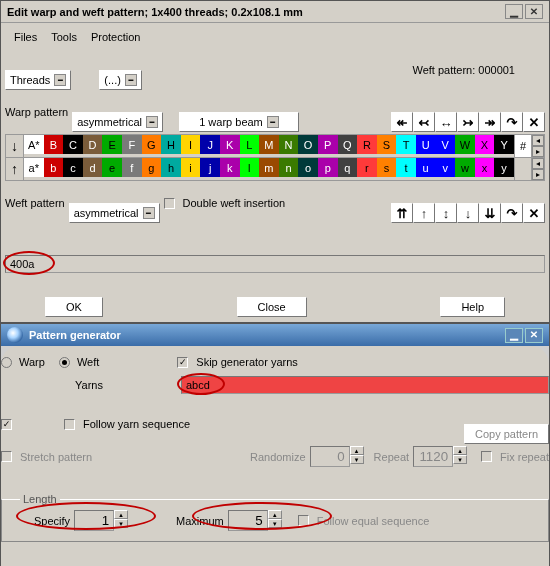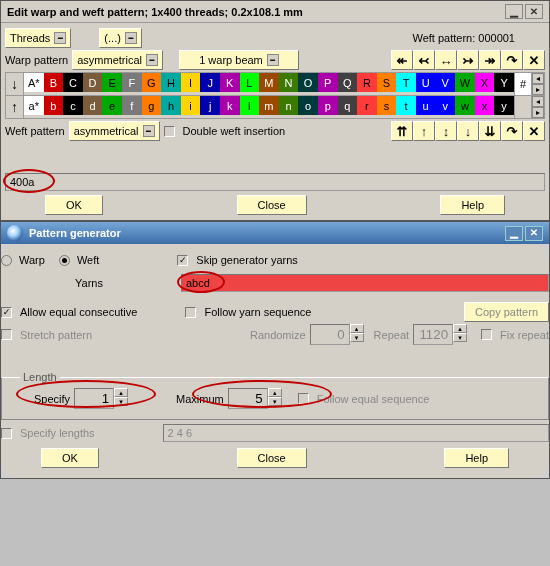--- a/index.html
+++ b/index.html
@@ -3,21 +3,21 @@
 <meta charset="utf-8">
 <style>
   * { box-sizing: border-box; margin: 0; padding: 0; font-family: Arial, Helvetica, sans-serif; }
   body { background: #c0c0c0; font-size: 11px; color: #000; width: 550px; }
   .window { border: 1px solid #555; background: #d0d0d0; }
   .titlebar { background: linear-gradient(#78a8d8, #3a6ca8); color: #fff; font-weight: bold; padding: 3px 6px; display: flex; align-items: center; height: 22px; }
   .titlebar-light { background: #d4d0c8; color: #000; font-weight: bold; padding: 3px 6px; display: flex; align-items: center; height: 22px; border-bottom: 1px solid #999; }
   .tb-icon { width: 16px; height: 16px; margin-right: 6px; background: radial-gradient(circle at 6px 6px,#fff,#a8d4ff 35%, #3a6ca8 70%); border-radius: 50%; }
   .titlebar .spacer, .titlebar-light .spacer { flex: 1; }
   .winbtn { width: 18px; height: 15px; margin-left: 2px; background: #d4d0c8; border: 1px solid #888; display: flex; align-items: center; justify-content: center; font-size: 10px; line-height: 10px; color:#333; }
-  .bevel { border: 1px solid #fff; border-right-color: #777; border-bottom-color: #777; background: #fef9c3; }
+  .bevel { border: 1px solid #fff; border-right-color: #777; border-bottom-color: #777; background: #ffffff; margin-top: 20px; }
   .bevel-in { border: 1px solid #777; border-right-color: #fff; border-bottom-color: #fff; background: #d4d0c8; }
   .body { padding: 3px 4px; background: #d4d0c8; }
   .menubar { display: flex; gap: 14px; padding: 4px 8px; }
   .menuitem { }
   .row { display: flex; align-items: center; margin: 2px 0; gap: 4px; }
   .btn { padding: 2px 6px; min-height: 20px; display: inline-flex; align-items: center; justify-content: center; }
   .big-btn { padding: 3px 20px; }
   .dropdown { display: inline-flex; align-items: center; padding: 1px 4px; gap: 4px; }
   .dd-arrow { width: 12px; height: 12px; background:#d4d0c8; border:1px solid #888; display:flex; align-items:center; justify-content:center; font-size:8px; }
   .input-flat { background: #d4d0c8; border: 1px solid #999; border-top-color:#777; border-left-color:#777; padding: 2px 4px; }
@@ -47,20 +47,25 @@
 <body>
 
 <div class="window">
   <div class="titlebar-light">
     <span>Edit warp and weft pattern; 1x400 threads; 0.2x108.1 mm</span>
     <div class="spacer"></div>
     <div class="winbtn">▁</div>
     <div class="winbtn">✕</div>
   </div>
   <div class="body">
+    <div class="menubar bevel-in" style="border-color:transparent;">
+      <span class="menuitem">Files</span>
+      <span class="menuitem">Tools</span>
+      <span class="menuitem">Protection</span>
+    </div>
     <div class="row">
       <div class="btn bevel dropdown">
         <span>Threads</span>
         <span class="dd-arrow">━</span>
       </div>
       <div style="width:20px;"></div>
       <div class="btn bevel dropdown">
         <span>(...)</span>
         <span class="dd-arrow">━</span>
       </div>
@@ -227,21 +232,20 @@
     </div>
     <div class="row rel" style="margin-top:8px;">
       <span style="width:70px;"></span>
       <span>Yarns</span>
       <span style="width:70px;"></span>
       <div class="input-white" style="flex:1;"><span>abcd</span></div>
       <div class="circle" style="left:176px; top:-3px; width:48px; height:22px;"></div>
     </div>
     <div class="row" style="margin-top:10px;">
       <span class="chk">✓</span>
-      <span>Allow equal consecutive</span>
       <span style="width:40px;"></span>
       <span class="chk"></span>
       <span>Follow yarn sequence</span>
       <span style="flex:1;"></span>
       <div class="btn bevel dim" style="padding:2px 10px;">
           <span>Copy pattern</span>
         </div>
     </div>
     <div class="row" style="">
       <span class="chk"></span>
@@ -290,26 +294,20 @@
             </div>
           </div>
         <span style="width:8px;"></span>
         <span class="chk"></span>
         <span class="dim">Follow equal sequence</span>
       </div>
       <div class="circle" style="left:14px; top:2px; width:140px; height:28px;"></div>
       <div class="circle" style="left:190px; top:2px; width:140px; height:28px;"></div>
     </div>
 
-    <div class="row">
-      <span class="chk"></span>
-      <span class="dim">Specify lengths</span>
-      <span style="width:60px;"></span>
-      <div class="input-flat dim" style="flex:1;"><span>2 4 6</span></div>
-    </div>
 
     <div class="btnrow" style="margin-top:4px;">
       <div class="btn bevel big-btn">
           <span>OK</span>
         </div>
       <div class="btn bevel big-btn">
           <span>Close</span>
         </div>
       <div class="btn bevel big-btn">
           <span>Help</span>

